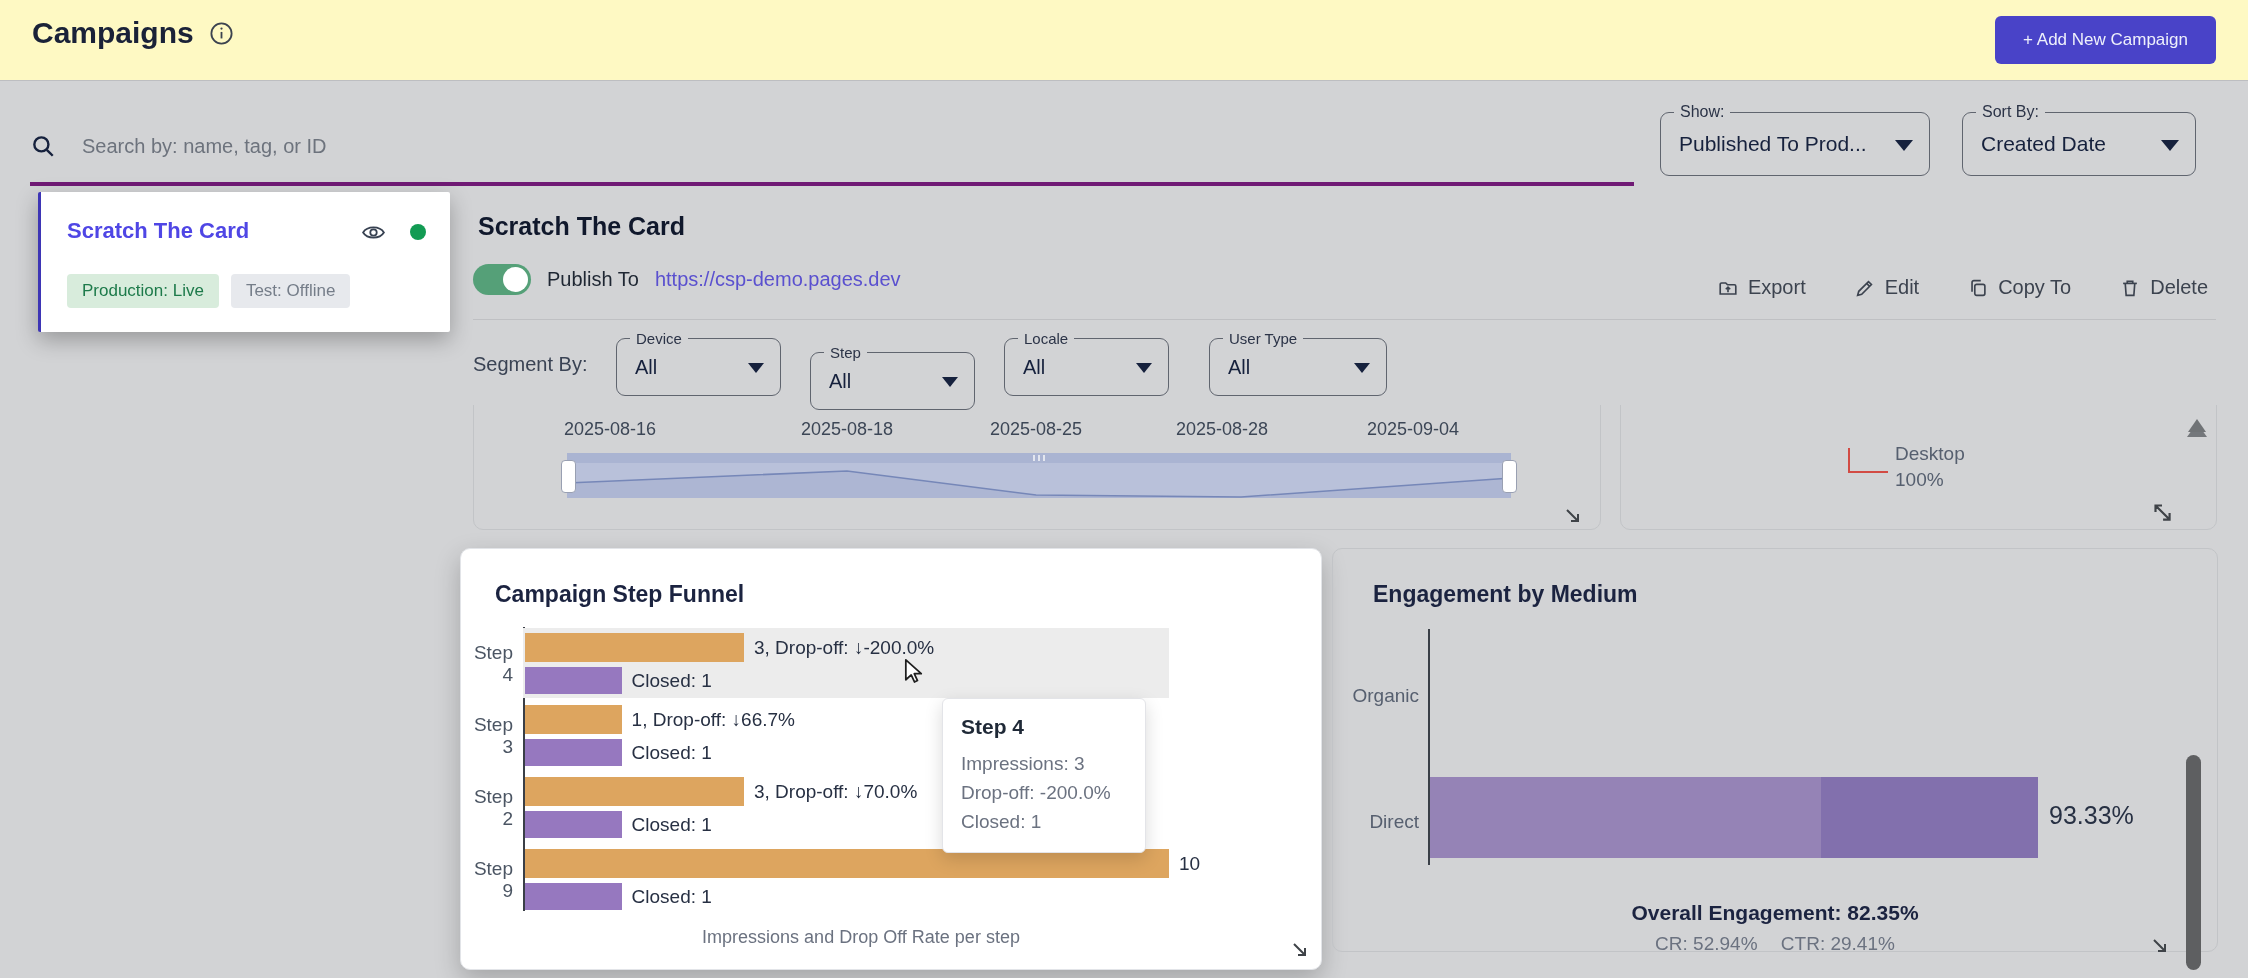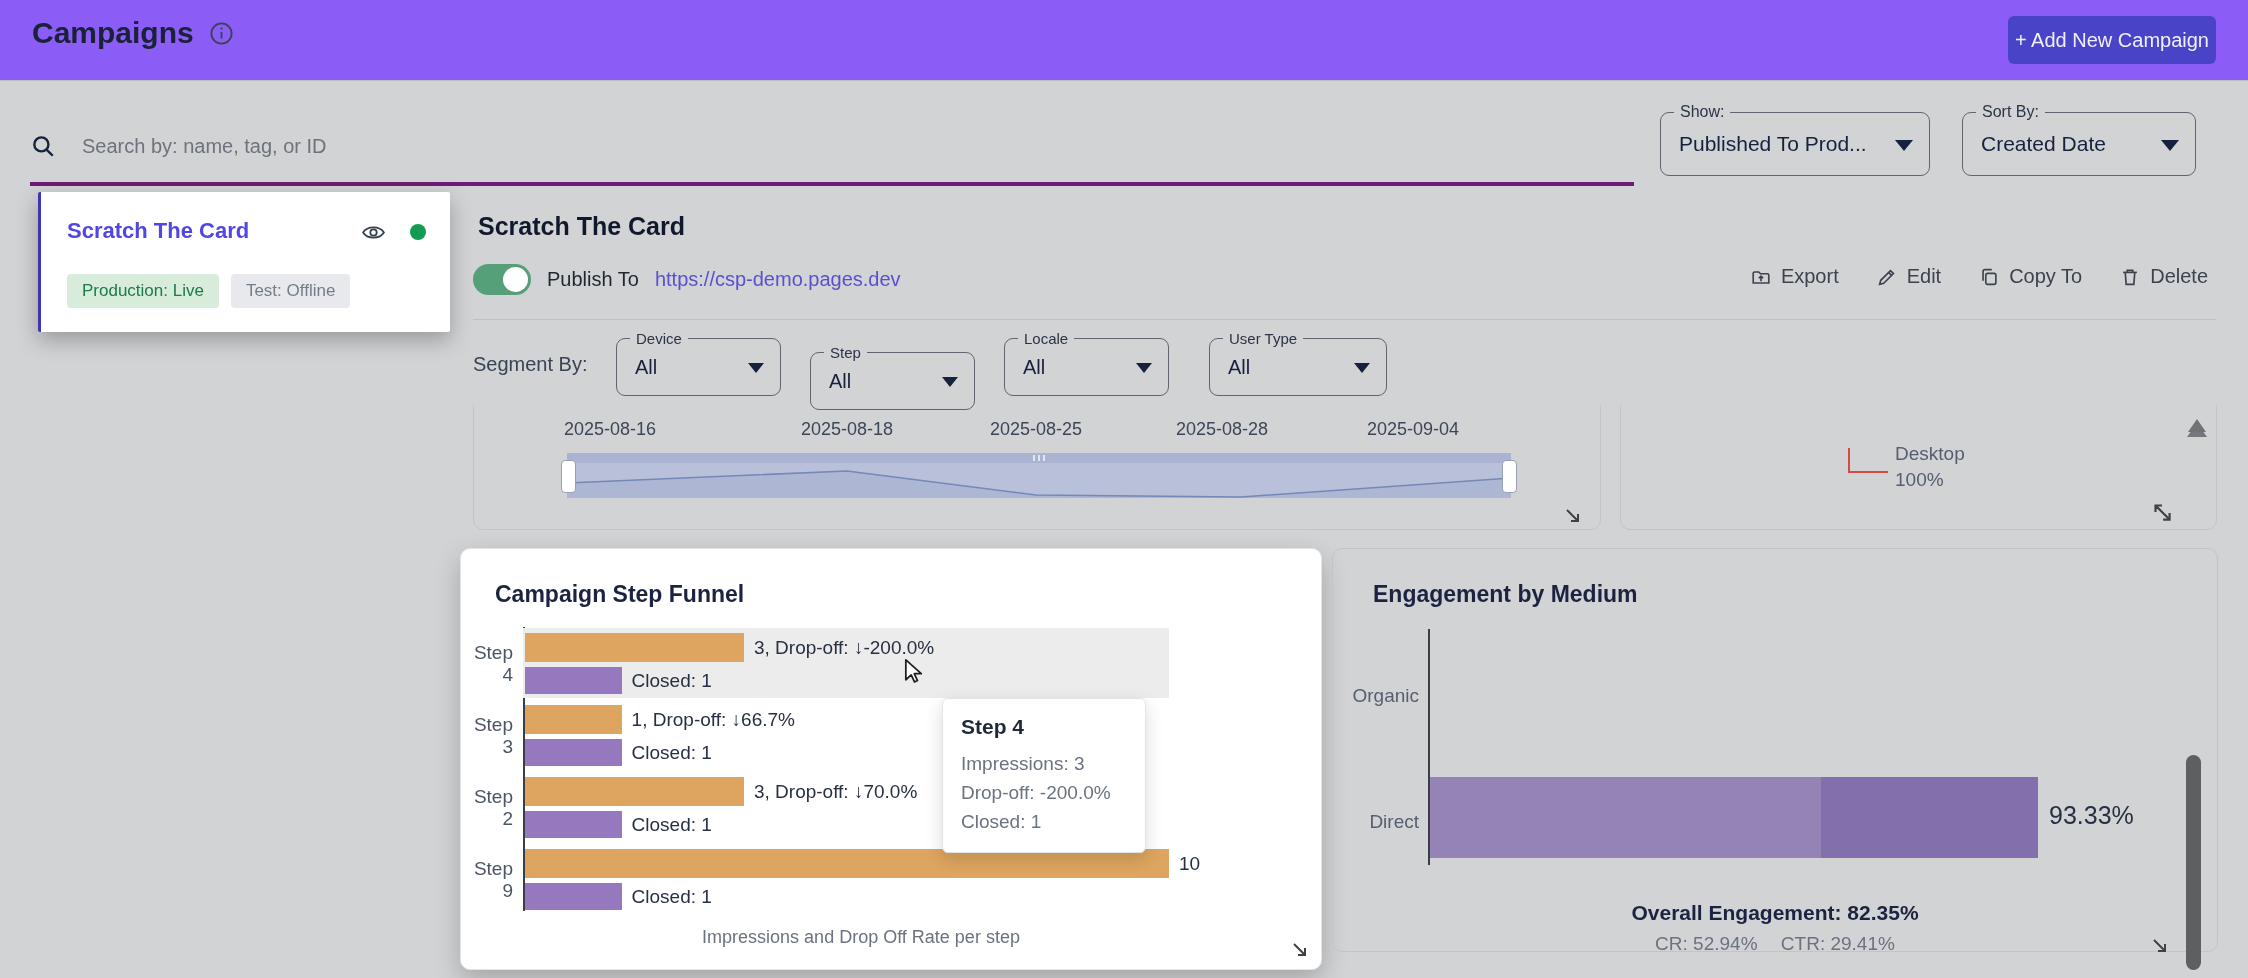--- a/index.html
+++ b/index.html
@@ -1,25 +1,25 @@
 <!DOCTYPE html>
 <html style="--accent: #4943c8; --link: #5a50cf; --card_title: #4f46e5; --funnel_impressions: #dda55f; --funnel_closed: #9678bf; --engagement_light: #9583b6; --engagement_dark: #8270ad; --pie_desktop: #d24b44; --toggle_on: #55a078; --badge_live_bg: #d8ecdc; --badge_live_text: #1d7a4a; --badge_offline_bg: #e7e9ed; --badge_offline_text: #757d89; --status_dot: #129b53; --slider_band: #b9c1da; --slider_fill: #adb6d3; --slider_line: #7687b8;"><head>
 <meta charset="utf-8">
 <style>
   html,body{margin:0;padding:0;background:#b9babd;}
   .screen{position:relative;width:2248px;height:978px;background:#d2d3d5;
           font-family:"Liberation Sans",sans-serif;overflow:hidden;color:#1a2238;}
 
   
-  .topbar{position:absolute;top:0;left:0;right:0;height:80px;background:#8b5cf6;border-bottom:1px solid #bdbec1;}
+  .topbar{position:absolute;top:0;left:0;right:0;height:80px;background:#fef9c3;border-bottom:1px solid #bdbec1;}
   .page-title{position:absolute;left:32px;top:16px;font-size:30px;font-weight:700;color:#1a2238;display:flex;align-items:center;gap:14px;}
   .icon{display:inline-flex;align-items:center;justify-content:center;color:#3c434f;}
   .icon svg{display:block;}
-  .btn-primary{position:absolute;right:32px;top:16px;height:48px;padding:0 7px;background:var(--accent);
-               border:none;border-radius:6px;color:#eef0fb;font-size:20px;font-family:inherit;cursor:pointer;}
+  .btn-primary{position:absolute;right:32px;top:16px;height:48px;padding:0 28px;background:var(--accent);
+               border:none;border-radius:6px;color:#eef0fb;font-size:17px;font-family:inherit;cursor:pointer;}
 
   
   .searchwrap{position:absolute;left:30px;top:110px;width:1604px;height:72px;border-bottom:4px solid #701a75;
               display:flex;align-items:center;gap:24px;}
   .searchwrap input{flex:1;border:none;background:transparent;outline:none;font-family:inherit;font-size:20px;color:#2b3140;}
   .searchwrap input::placeholder{color:#6d737d;}
   .mselect{position:absolute;border:1px solid #60656f;border-radius:9px;background:transparent;}
   .mselect .flabel{position:absolute;top:-10px;left:13px;background:#d2d3d5;padding:0 6px;font-size:16px;color:#2b3347;}
   .mselect .val{position:absolute;left:18px;top:50%;transform:translateY(-50%);font-size:21px;color:#16213d;font-weight:500;white-space:nowrap;}
   .caret{position:absolute;right:16px;top:50%;margin-top:-4px;width:0;height:0;
@@ -38,21 +38,21 @@
   .badge.live{background:var(--badge_live_bg);color:var(--badge_live_text);}
   .badge.offline{background:var(--badge_offline_bg);color:var(--badge_offline_text);}
 
   
   .detail-title{position:absolute;left:478px;top:212px;font-size:25px;font-weight:700;color:#10182c;}
   .publish-row{position:absolute;left:473px;top:262px;height:34px;display:flex;align-items:center;gap:16px;}
   .toggle{position:relative;width:58px;height:31px;border-radius:16px;background:var(--toggle_on);flex:none;cursor:pointer;}
   .toggle .knob{position:absolute;right:3px;top:3px;width:25px;height:25px;border-radius:50%;background:#fff;}
   .publish-label{font-size:20px;color:#1f2733;}
   .publish-link{font-size:20px;color:var(--link);text-decoration:none;}
-  .actions{position:absolute;right:34px;top:264px;display:flex;gap:25px;align-items:center;}
+  .actions{position:absolute;right:34px;top:275px;display:flex;gap:36px;align-items:center;}
   .action{display:flex;align-items:center;gap:9px;font-size:20px;color:#3c434f;background:none;border:none;font-family:inherit;cursor:pointer;}
   .hdr-divider{position:absolute;left:473px;right:32px;top:319px;height:1px;background:#bfc0c3;}
 
   
   .segment-row{position:absolute;left:473px;top:336px;width:960px;height:60px;}
   .segment-label{position:absolute;left:0;top:17px;font-size:20px;color:#3a4354;}
   .mselect.small .flabel{font-size:15px;top:-9px;}
   .mselect.small .val{font-size:20px;}
   .mselect.small .caret{border-left-width:8px;border-right-width:8px;border-top-width:10px;}
   .seg-0{left:143px;top:2px;width:163px;height:56px;}

